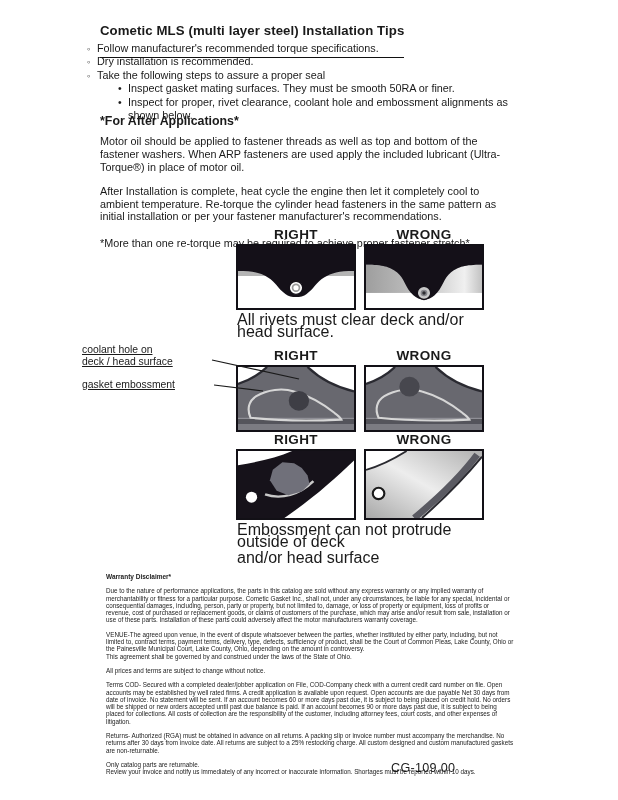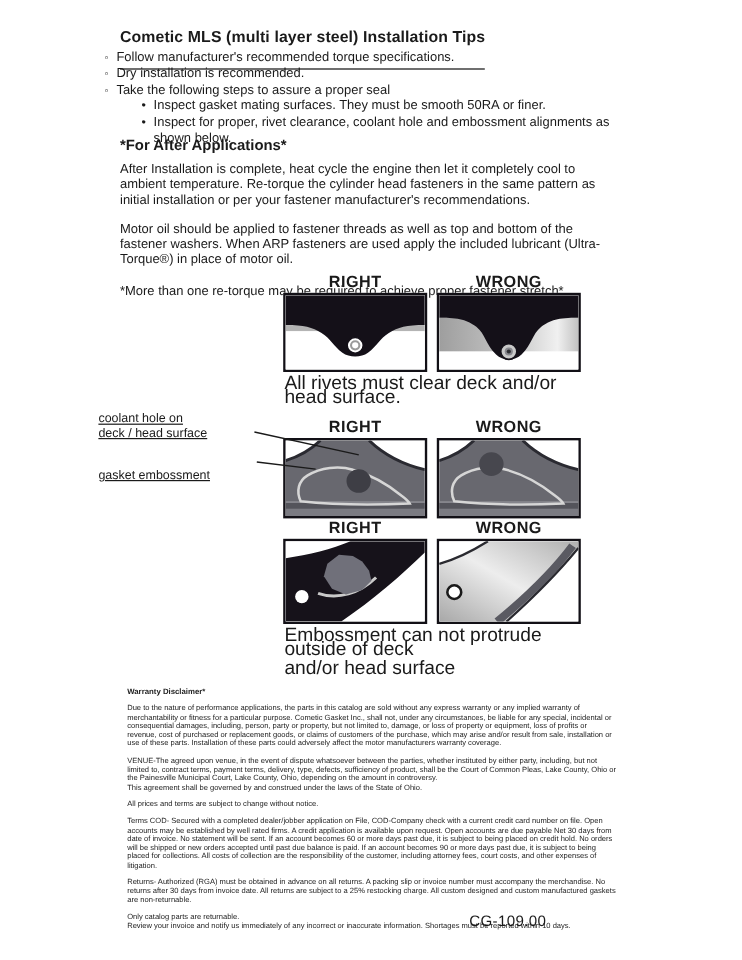--- a/index.html
+++ b/index.html
@@ -59,22 +59,22 @@
       <span>Inspect gasket mating surfaces.  They must be smooth 50RA or finer.</span>
     </div>
   <div class="tip-row sub">
       <span class="marker">•</span>
       <span>Inspect for proper, rivet clearance, coolant hole and embossment alignments as shown below.</span>
     </div>
 </div>
 
 <div class="abs" id="diesel">
   <h2>*For After Applications*</h2>
+  <p>Motor oil should be applied to fastener threads as well as top and bottom of the fastener washers. When ARP fasteners are used apply the included lubricant (Ultra-Torque®) in place of motor oil.</p>
   <p>After Installation is complete, heat cycle the engine then let it completely cool to ambient temperature. Re-torque the cylinder head fasteners in the same pattern as initial installation or per your fastener manufacturer's recommendations.</p>
-  <p>Motor oil should be applied to fastener threads as well as top and bottom of the fastener washers. When ARP fasteners are used apply the included lubricant (Ultra-Torque®) in place of motor oil.</p>
   <p class="note">*More than one re-torque may be required to achieve proper fastener stretch*</p>
 </div>
 
 <div class="abs" id="diagrams">
 
   <div class="dg-labels">
     <span>RIGHT</span>
     <span>WRONG</span>
   </div>
   <div class="dg-boxes">
@@ -178,21 +178,21 @@
     </div>
   </div>
   <div class="caption tight">Embossment can not protrude outside of deck</div>
   <div class="caption">and/or head surface</div>
 </div>
 
 <div class="abs callout" style="top:344px;">
   <div>coolant hole on</div>
   <div>deck / head surface</div>
 </div>
-<div class="abs callout" style="top:379px;margin-top:12px;">
+<div class="abs callout" style="top:379px;">
   <div>gasket embossment</div>
 </div>
 <svg class="abs" id="leader-lines" width="100" height="48" viewBox="0 0 100 48">
   <line x1="2" y1="8" x2="89" y2="27" stroke="#1a1a1a" stroke-width="1.1"></line>
   <line x1="4" y1="33" x2="53" y2="39" stroke="#1a1a1a" stroke-width="1.1"></line>
 </svg>
 
 <div class="abs" id="warranty">
   <h3>Warranty Disclaimer*</h3>
   <p class="wp">Due to the nature of performance applications, the parts in this catalog are sold without any express warranty or any implied warranty of merchantability or fitness for a particular purpose.  Cometic Gasket Inc., shall not, under any circumstances, be liable for any special, incidental or consequential damages, including, person, party or property, but not limited to, damage, or loss of property or equipment, loss of profits or revenue, cost of purchased or replacement goods, or claims of customers of the purchase, which may arise and/or result from sale, installation or use of these parts.  Installation of these parts could adversely affect the motor manufacturers warranty coverage.</p>

